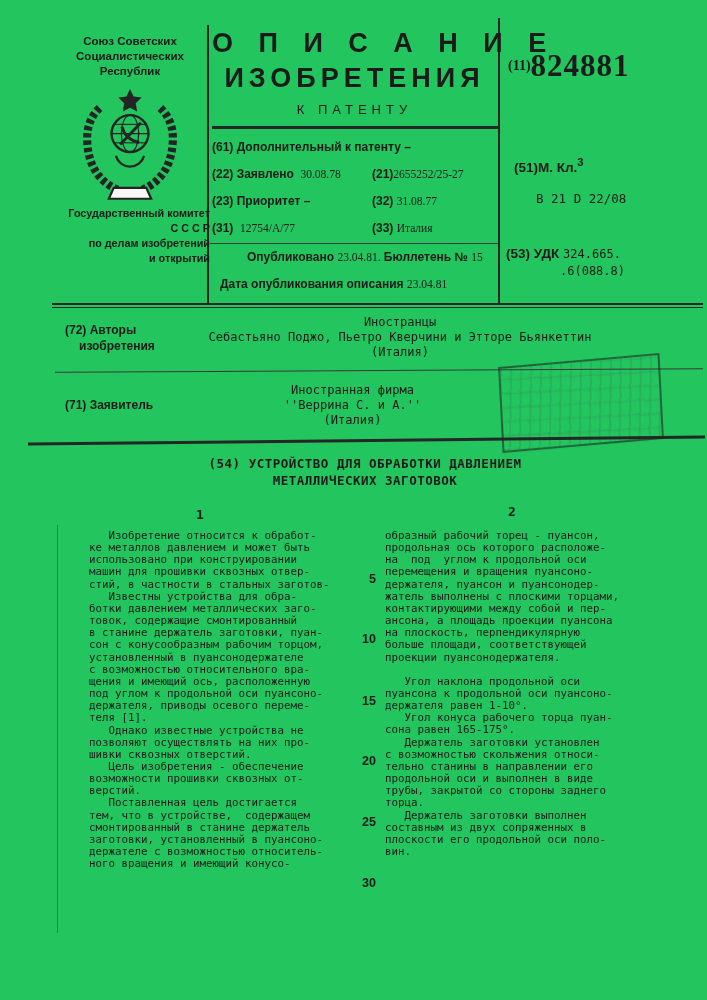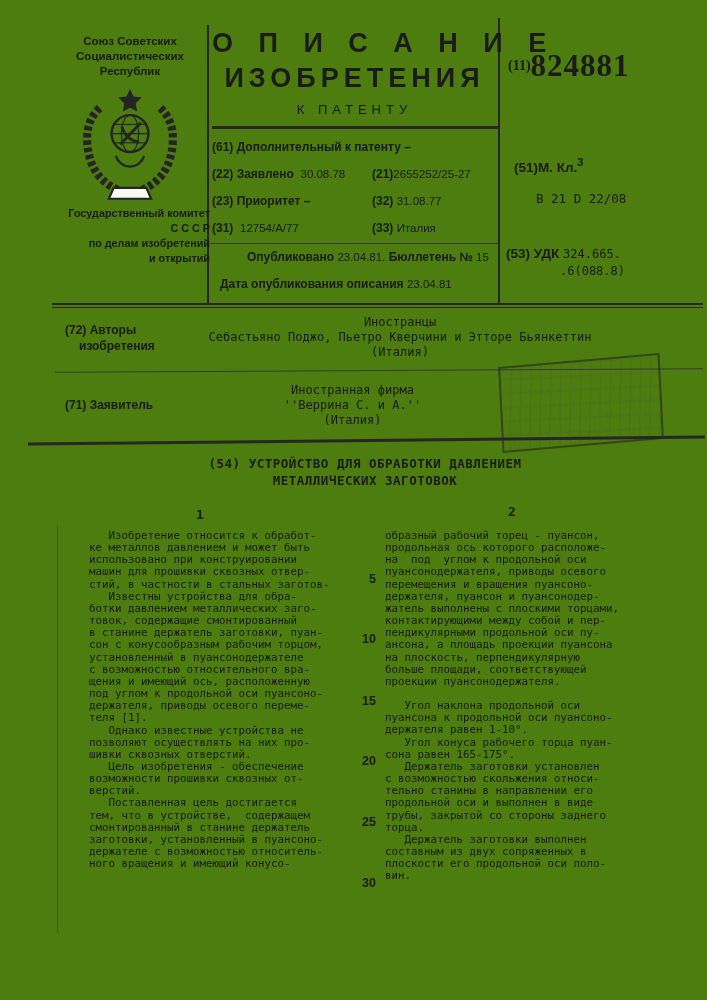--- a/index.html
+++ b/index.html
@@ -1,18 +1,18 @@
 <!DOCTYPE html>
 <html><head>
 <meta charset="utf-8">
 <style>
   html,body{margin:0;padding:0;background:#6b6b6b;}
   .page{
     position:relative;width:707px;height:1000px;margin:0 auto;
-    background:#4d7c0f;color:#1b1b1b;overflow:hidden;
+    background:#22c55e;color:#1b1b1b;overflow:hidden;
     font-family:"Liberation Sans",sans-serif;
   }
   .abs{position:absolute;}
   .mono{font-family:"DejaVu Sans Mono",monospace;}
 
   
   .vline{position:absolute;width:2px;background:#262626;}
   .hline{position:absolute;height:1.5px;background:#262626;}
 
   
@@ -20,21 +20,21 @@
   .emblem{left:70px;top:88px;width:120px;height:114px;}
   .committee{left:50px;top:206px;width:160px;text-align:right;font-size:10.8px;line-height:15px;font-weight:700;}
 
   
   .bigtitle{left:212px;top:26px;width:285px;text-align:center;font-weight:700;font-size:27px;line-height:35px;letter-spacing:9px;white-space:nowrap;}
   .bigtitle .t2{letter-spacing:5px;}
   .kpatentu{left:212px;top:102px;width:285px;text-align:center;font-weight:400;font-size:13px;letter-spacing:5px;}
 
   .fieldrow{position:absolute;left:212px;width:290px;font-size:12px;white-space:nowrap;}
   .fieldrow .lab{font-weight:700;}
-  .fieldrow .val{font-family:Liberation Sans, sans-serif;font-size:11.5px;}
+  .fieldrow .val{font-family:Liberation Serif, serif;font-size:11.5px;}
   .cell2{position:absolute;left:160px;top:0;}
 
   
   .docnum{left:508px;top:48px;white-space:nowrap;font-family:"Liberation Serif",serif;font-weight:700;}
   .docnum .pfx{font-size:14px;vertical-align:6px;}
   .docnum .num{font-size:31px;letter-spacing:1px;}
   .mkl{left:514px;top:156px;font-size:13.5px;font-weight:700;}
   .mklval{left:536px;top:191px;font-size:12.5px;}
   .udk{left:506px;top:246px;font-size:13.5px;white-space:nowrap;}
   .udk .lab{font-weight:700;}
@@ -224,26 +224,24 @@
       <div class="ln">15</div>
       <div class="ln">20</div>
       <div class="ln">25</div>
       <div class="ln">30</div>
     </div>
 
   <div class="bodycol" style="left:385px;width:290px;">
       <div class="bodyline">образный рабочий торец - пуансон,</div>
       <div class="bodyline">продольная ось которого расположе-</div>
       <div class="bodyline">на  под  углом к продольной оси</div>
-      <div class="bodyline">пуансонодержателя, приводы осевого</div>
       <div class="bodyline">перемещения и вращения пуансоно-</div>
       <div class="bodyline">держателя, пуансон и пуансонодер-</div>
       <div class="bodyline">жатель выполнены с плоскими торцами,</div>
       <div class="bodyline">контактирующими между собой и пер-</div>
-      <div class="bodyline">пендикулярными продольной оси пу-</div>
       <div class="bodyline">ансона, а площадь проекции пуансона</div>
       <div class="bodyline">на плоскость, перпендикулярную</div>
       <div class="bodyline">больше площади, соответствующей</div>
       <div class="bodyline">проекции пуансонодержателя.</div>
       <div class="bodyline"></div>
       <div class="bodyline">   Угол наклона продольной оси</div>
       <div class="bodyline">пуансона к продольной оси пуансоно-</div>
       <div class="bodyline">держателя равен 1-10°.</div>
       <div class="bodyline">   Угол конуса рабочего торца пуан-</div>
       <div class="bodyline">сона равен 165-175°.</div>

